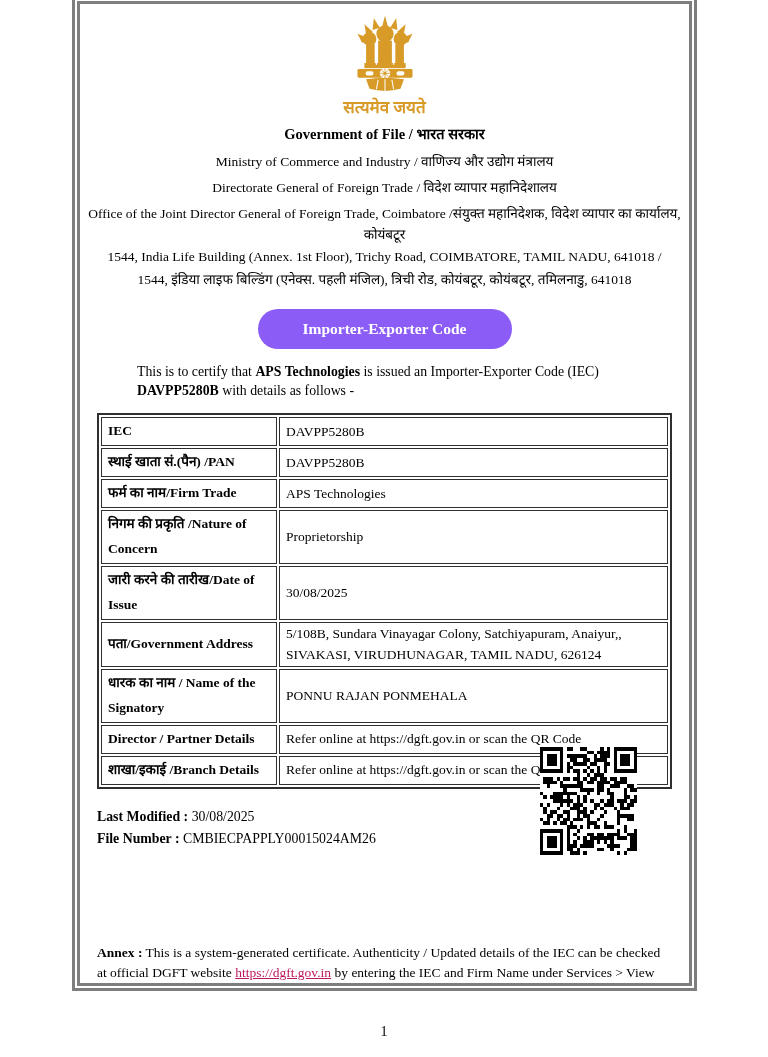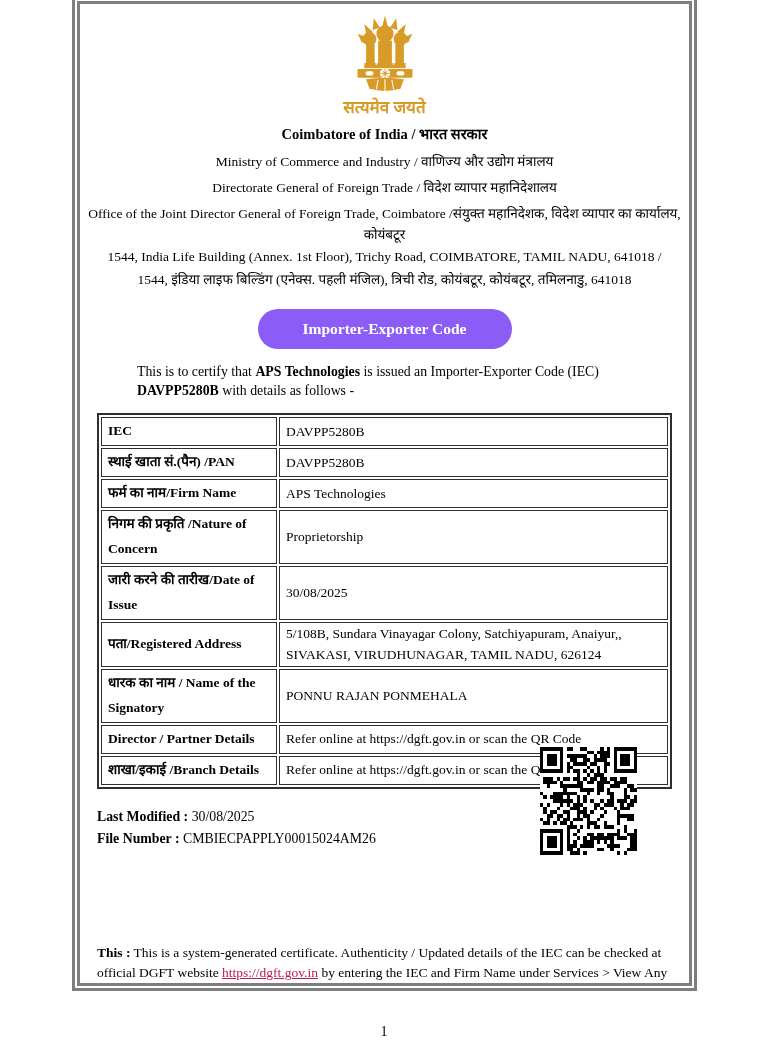--- a/index.html
+++ b/index.html
@@ -90,21 +90,21 @@
         </g>
         <circle cx="50" cy="68" r="1.6" fill="#D89B28"></circle>
         <rect x="27.5" y="65.5" width="9" height="5" rx="2" fill="#ffffff"></rect>
         <rect x="63.5" y="65.5" width="9" height="5" rx="2" fill="#ffffff"></rect>
         <path d="M28 75 Q50 71 72 75 L68 86 Q50 91 32 86 Z" fill="#D89B28"></path>
         <path d="M42 75.5 L40 86.5 M50 75 L50 88.5 M58 75.5 L60 86.5" stroke="#ffffff" stroke-width="1.2" fill="none"></path>
       </svg>
       <div class="emblem-caption">सत्यमेव जयते</div>
     </div>
 
-    <div class="hline gov-line">Coimbatore of India / भारत सरकार</div>
+    <div class="hline gov-line">Government of File / भारत सरकार</div>
     <div class="hline ministry-line">Ministry of Commerce and Industry / वाणिज्य और उद्योग मंत्रालय</div>
     <div class="hline dgft-line">Directorate General of Foreign Trade / विदेश व्यापार महानिदेशालय</div>
     <div class="hline office-line">Office of the Joint Director General of Foreign Trade, Coimbatore /संयुक्त महानिदेशक, विदेश व्यापार का कार्यालय, कोयंबटूर</div>
     <div class="hline addr-line-en">1544, India Life Building (Annex. 1st Floor), Trichy Road, COIMBATORE, TAMIL NADU, 641018  /</div>
     <div class="hline addr-line-hi">1544, इंडिया लाइफ बिल्डिंग (एनेक्स. पहली मंजिल), त्रिची रोड, कोयंबटूर, कोयंबटूर, तमिलनाडु, 641018</div>
 
     <div class="iec-badge">Importer-Exporter Code</div>
 
     <div class="intro">
       <span>This is to certify that </span><span class="b">APS Technologies</span><span> is issued an Importer-Exporter Code (IEC) </span><span class="b">DAVPP5280B</span><span> with details as follows -</span>
@@ -114,33 +114,33 @@
       <tbody>
         <tr>
           <td class="flabel">IEC</td>
           <td class="fvalue">DAVPP5280B</td>
         </tr>
         <tr>
           <td class="flabel">स्थाई खाता सं.(पैन) /PAN</td>
           <td class="fvalue">DAVPP5280B</td>
         </tr>
         <tr>
-          <td class="flabel">फर्म का नाम/Firm Name</td>
+          <td class="flabel">फर्म का नाम/Firm Trade</td>
           <td class="fvalue">APS Technologies</td>
         </tr>
         <tr>
           <td class="flabel">निगम की प्रकृति /Nature of Concern</td>
           <td class="fvalue">Proprietorship</td>
         </tr>
         <tr>
           <td class="flabel">जारी करने की तारीख/Date of Issue</td>
           <td class="fvalue">30/08/2025</td>
         </tr>
         <tr>
-          <td class="flabel">पता/Registered Address</td>
+          <td class="flabel">पता/Government Address</td>
           <td class="fvalue">5/108B, Sundara Vinayagar Colony, Satchiyapuram, Anaiyur,, SIVAKASI, VIRUDHUNAGAR, TAMIL NADU, 626124</td>
         </tr>
         <tr>
           <td class="flabel">धारक का नाम / Name of the Signatory</td>
           <td class="fvalue">PONNU RAJAN PONMEHALA</td>
         </tr>
         <tr>
           <td class="flabel">Director / Partner Details</td>
           <td class="fvalue">Refer online at https://dgft.gov.in or scan the QR Code</td>
         </tr>
@@ -150,21 +150,21 @@
         </tr>
       </tbody>
     </table>
 
     <div class="meta">
       <div><span class="b">Last Modified :</span><span> 30/08/2025</span></div>
       <div><span class="b">File Number :</span><span> CMBIECPAPPLY00015024AM26</span></div>
     </div>
 
     <div class="note">
-      <span class="b">This :</span><span> This is a system-generated certificate. Authenticity / Updated details of the IEC can be checked at official DGFT website </span><a href="#">https://dgft.gov.in</a><span> by entering the IEC and Firm Name under Services &gt; View Any IEC Details. You can also authenticate the certificate by scanning the QR code.</span>
+      <span class="b">Annex :</span><span> This is a system-generated certificate. Authenticity / Updated details of the IEC can be checked at official DGFT website </span><a href="#">https://dgft.gov.in</a><span> by entering the IEC and Firm Name under Services &gt; View Any IEC Details. You can also authenticate the certificate by scanning the QR code.</span>
     </div>
 
   </div>
 </div>
 
 <div class="qr">
   <svg id="qr-svg" viewBox="0 0 29 29" preserveAspectRatio="none">
       <rect x="8" y="0" width="1" height="1" fill="#000"></rect>
       <rect x="9" y="0" width="1" height="1" fill="#000"></rect>
       <rect x="12" y="0" width="1" height="1" fill="#000"></rect>

